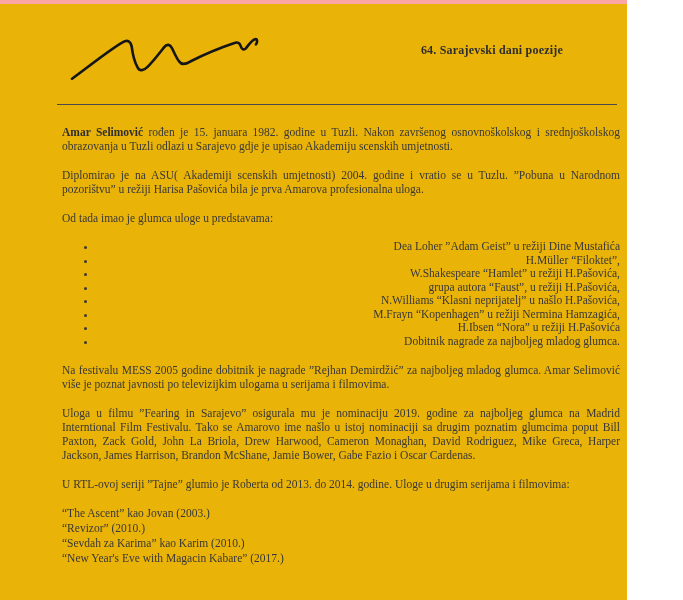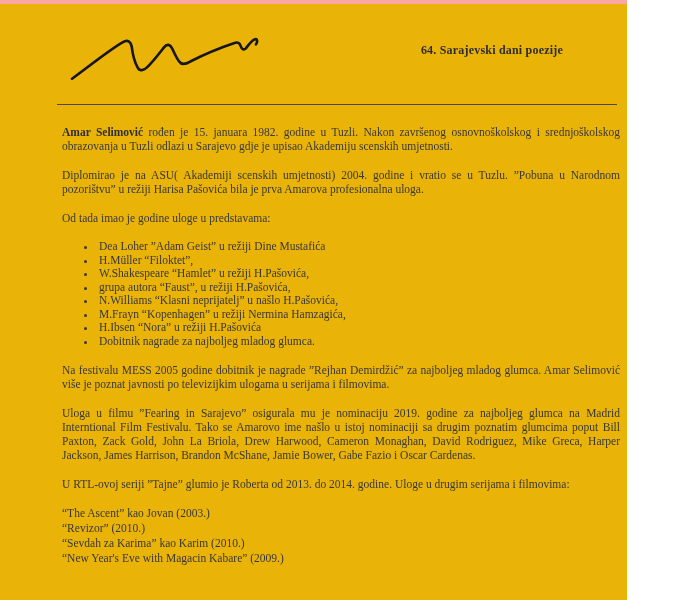--- a/index.html
+++ b/index.html
@@ -46,20 +46,21 @@
     line-height: 14px;
     padding-top: 7px;
   }
   .para { margin: 0 0 15px 0; }
   .j { text-align: justify; }
   strong { color: #2f2f2f; }
   ul.roles {
     margin: 0 0 15px 0;
     padding: 0 0 0 35px;
     list-style: disc outside;
+    text-align: right;
   }
   ul.roles li {
     line-height: 13.5px;
     padding-left: 2px;
   }
   .line { display: block; }
   .filmography .line { line-height: 15px; }
 </style>
 </head>
 <body>
@@ -86,21 +87,21 @@
   <div class="page-title">64. Sarajevski dani poezije</div>
 
   <div class="rule"></div>
 
   <main class="content">
 
     <p class="para j"><strong>Amar Selimović</strong><span> rođen je 15. januara 1982. godine u Tuzli. Nakon završenog osnovnoškolskog i srednjoškolskog obrazovanja u Tuzli odlazi u Sarajevo gdje je upisao Akademiju scenskih umjetnosti.</span></p>
 
     <p class="para j">Diplomirao je na ASU( Akademiji scenskih umjetnosti) 2004. godine i vratio se u Tuzlu. ”Pobuna u Narodnom pozorištvu” u režiji Harisa Pašovića bila je prva Amarova profesionalna uloga.</p>
 
-    <p class="para">Od tada imao je godine uloge u predstavama:</p>
+    <p class="para">Od tada imao je glumca uloge u predstavama:</p>
 
     <ul class="roles">
       <li>Dea Loher ”Adam Geist” u režiji Dine Mustafića</li>
       <li>H.Müller “Filoktet”,</li>
       <li>W.Shakespeare “Hamlet” u režiji H.Pašovića,</li>
       <li>grupa autora “Faust”, u režiji H.Pašovića,</li>
       <li>N.Williams “Klasni neprijatelj” u našlo H.Pašovića,</li>
       <li>M.Frayn “Kopenhagen” u režiji Nermina Hamzagića,</li>
       <li>H.Ibsen “Nora” u režiji H.Pašovića</li>
       <li>Dobitnik nagrade za najboljeg mladog glumca.</li>
@@ -111,17 +112,17 @@
     <p class="para j">Uloga u filmu ”Fearing in Sarajevo” osigurala mu je nominaciju 2019. godine za najboljeg glumca na Madrid Interntional Film Festivalu.  Tako se Amarovo ime našlo u istoj nominaciji sa drugim poznatim glumcima poput Bill Paxton, Zack Gold, John La Briola, Drew Harwood, Cameron Monaghan, David Rodriguez, Mike Greca, Harper Jackson, James Harrison, Brandon McShane, Jamie Bower, Gabe Fazio i Oscar Cardenas.</p>
 
     <p class="para">
       <span class="line">U RTL-ovoj seriji ”Tajne” glumio je Roberta od 2013. do 2014. godine. Uloge u drugim serijama i filmovima:</span>
     </p>
 
     <p class="para filmography">
       <span class="line">“The Ascent” kao Jovan (2003.)</span>
       <span class="line">“Revizor” (2010.)</span>
       <span class="line">“Sevdah za Karima” kao Karim (2010.)</span>
-      <span class="line">“New Year's Eve with Magacin Kabare” (2009.)</span>
+      <span class="line">“New Year's Eve with Magacin Kabare” (2017.)</span>
     </p>
 
   </main>
 </div>
 
 </body></html>

